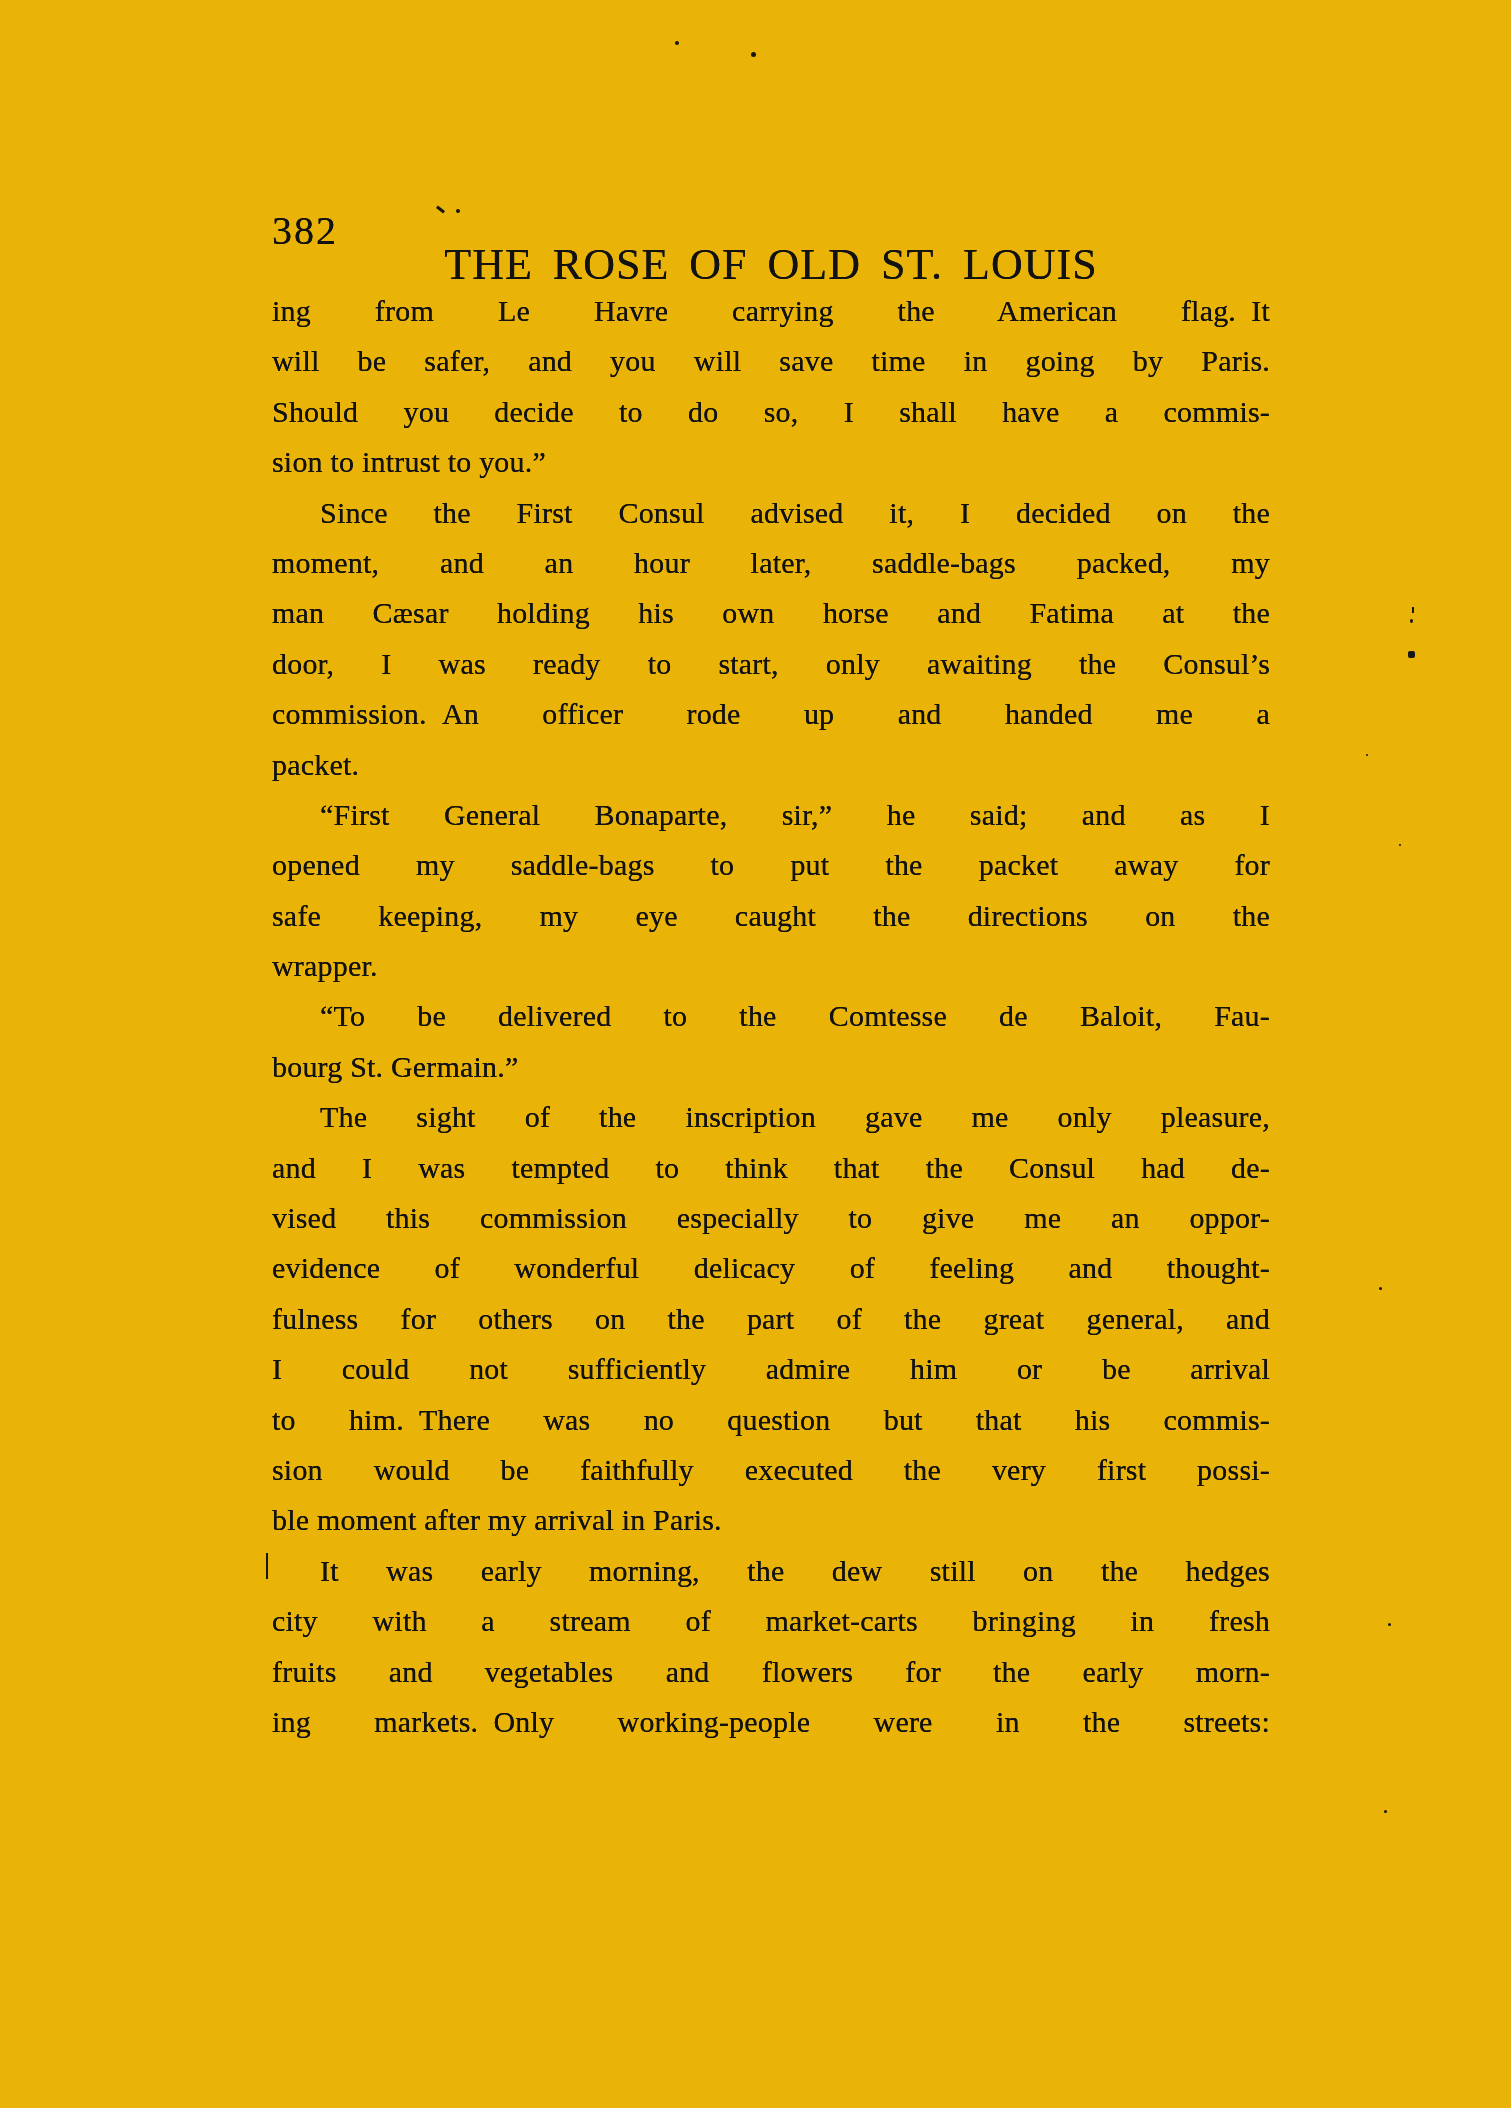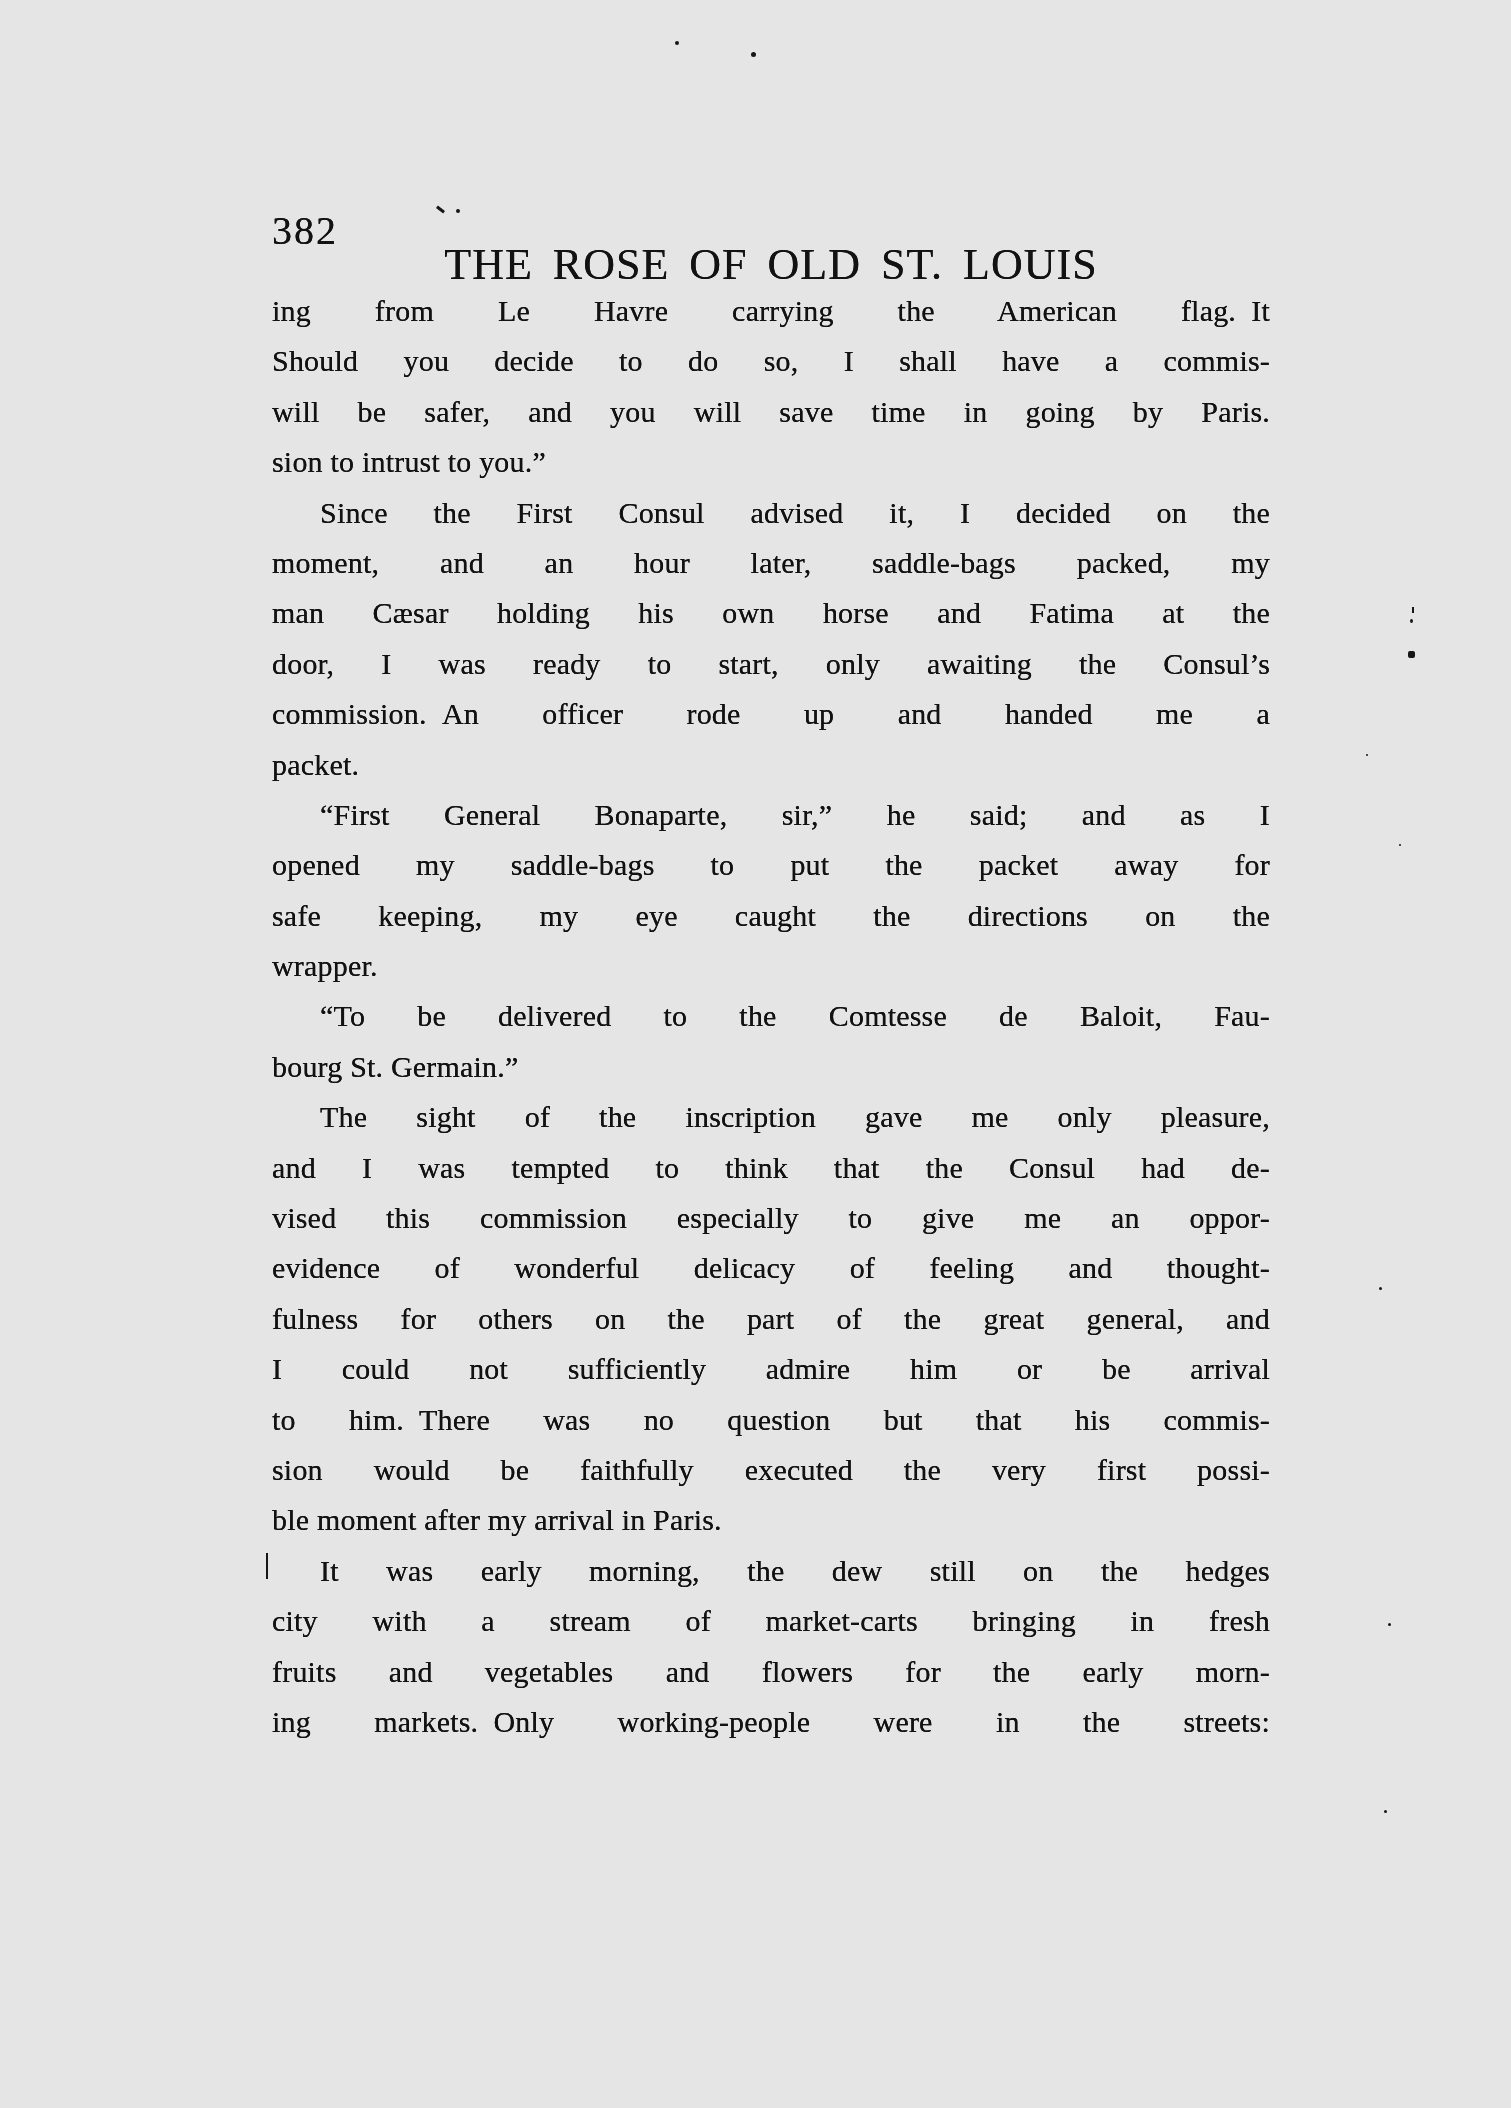--- a/index.html
+++ b/index.html
@@ -1,19 +1,19 @@
 <!DOCTYPE html>
 <html><head>
 <meta charset="utf-8">
 <style>
   html,body { margin:0; padding:0; background:#ffffff; }
   .page {
     position:relative;
     width:1511px; height:2108px;
-    background:#e5e5e5;
+    background:#eab308;
     overflow:hidden;
     font-family:"Liberation Serif","DejaVu Serif",serif;
     color:#121212;
   }
   .header {
     position:absolute;
     top:204px; left:272px; width:998px; height:54px;
   }
   .page-number {
     position:absolute; left:0; top:3px;
@@ -54,22 +54,22 @@
 
 <div class="page">
 
   <div class="header">
     <span class="page-number">382</span>
     <span class="page-title">THE ROSE OF OLD ST. LOUIS</span>
   </div>
 
   <div class="body-block">
       <div class="line">ing from Le Havre carrying the American flag. It</div>
+      <div class="line">will be safer, and you will save time in going by Paris.</div>
       <div class="line">Should you decide to do so, I shall have a commis-</div>
-      <div class="line">will be safer, and you will save time in going by Paris.</div>
       <div class="line para-end">sion to intrust to you.”</div>
       <div class="line indent">Since the First Consul advised it, I decided on the</div>
       <div class="line">moment, and an hour later, saddle-bags packed, my</div>
       <div class="line">man Cæsar holding his own horse and Fatima at the</div>
       <div class="line">door, I was ready to start, only awaiting the Consul’s</div>
       <div class="line">commission. An officer rode up and handed me a</div>
       <div class="line para-end">packet.</div>
       <div class="line indent">“First General Bonaparte, sir,” he said; and as I</div>
       <div class="line">opened my saddle-bags to put the packet away for</div>
       <div class="line">safe keeping, my eye caught the directions on the</div>

